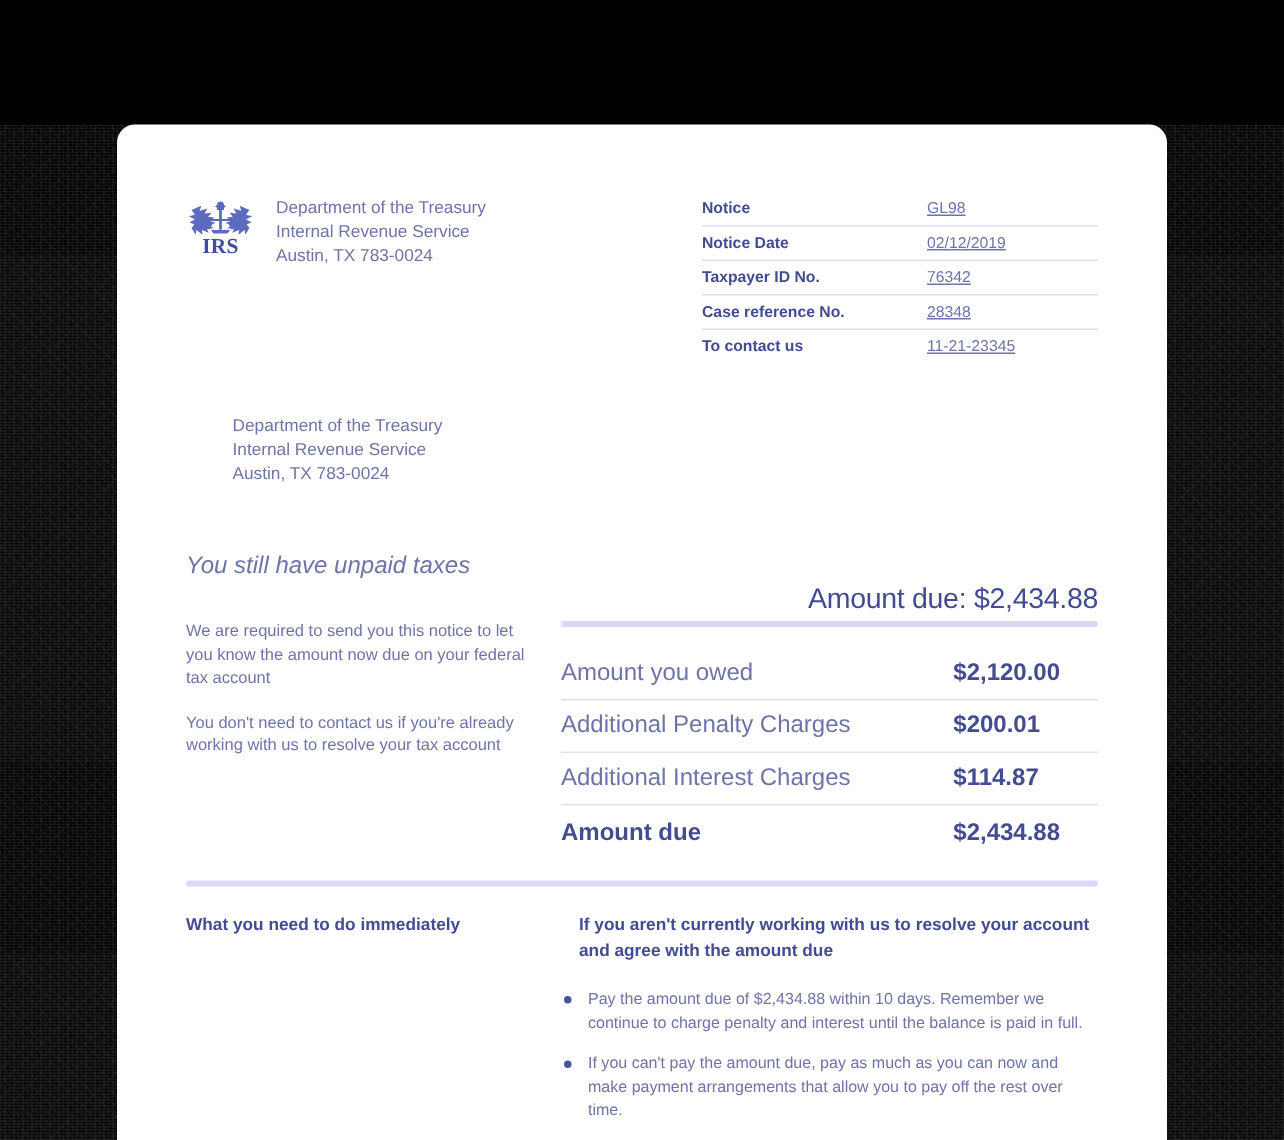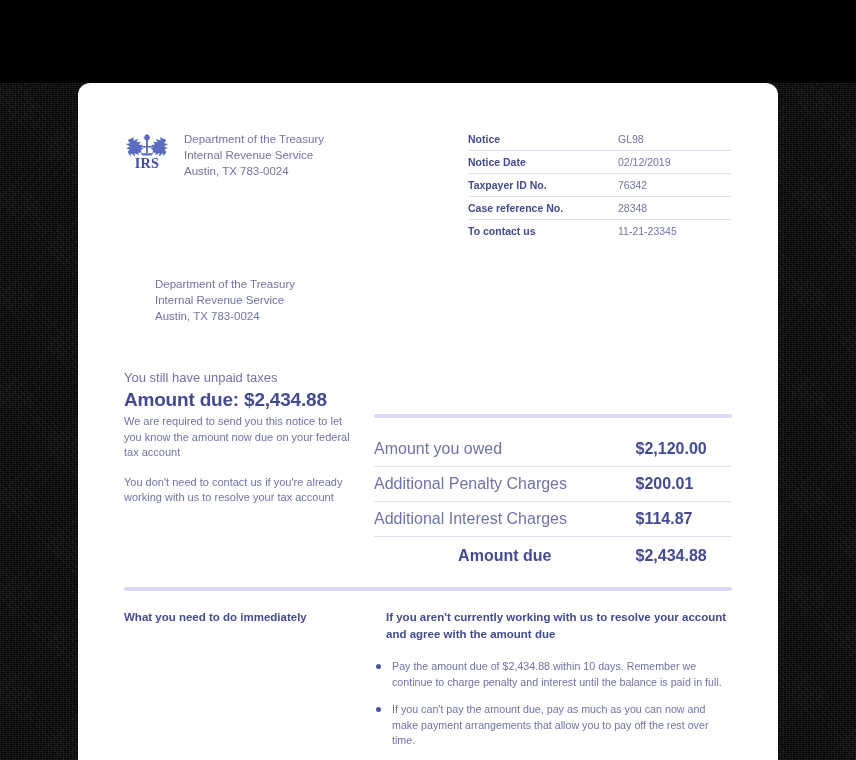--- a/index.html
+++ b/index.html
@@ -100,47 +100,50 @@
 
   .notice-table .nt-label {
     color: #434b91;
     font-weight: bold;
     width: 150px;
   }
 
   .notice-table .nt-value {
     color: #6e74a8;
     text-align: left;
+    text-decoration: underline;
   }
 
   
   .recipient {
     margin-top: 34px;
     margin-left: 31px;
     font-size: 11.5px;
     line-height: 16px;
     color: #6e74a8;
   }
 
   
   .headline-wrap { margin-top: 46px; }
 
   .headline-kicker {
-    font-size: 13px;
+    font-size: 16px;
     color: #6e74a8;
     line-height: 15px;
+    font-style: italic;
   }
 
   .headline-amount {
     font-size: 19px;
-    font-weight: bold;
+    font-weight: normal;
     color: #434b91;
     line-height: 26px;
     margin-top: 2px;
     letter-spacing: -0.2px;
+    text-align: right;
   }
 
   
   .cols {
     display: flex;
     margin-top: 1px;
     gap: 0;
   }
 
   .col-left  { width: 250px; flex: none; padding-right: 24px; }
@@ -180,21 +183,21 @@
   }
 
   .billing-table .b-label { color: #6e74a8; text-align: left; }
   .billing-table .b-value { color: #434b91; font-weight: bold; }
 
   .billing-table tr.total td {
     border-bottom: none;
     font-weight: bold;
     padding-top: 10px;
   }
-  .billing-table tr.total .b-label { color: #434b91; text-align: center; }
+  .billing-table tr.total .b-label { color: #434b91; }
 
   
   .divider-full {
     height: 4px;
     background: #ddd6f7;
     border-radius: 2px;
     margin-top: 14px;
   }
 
   .section-cols {

